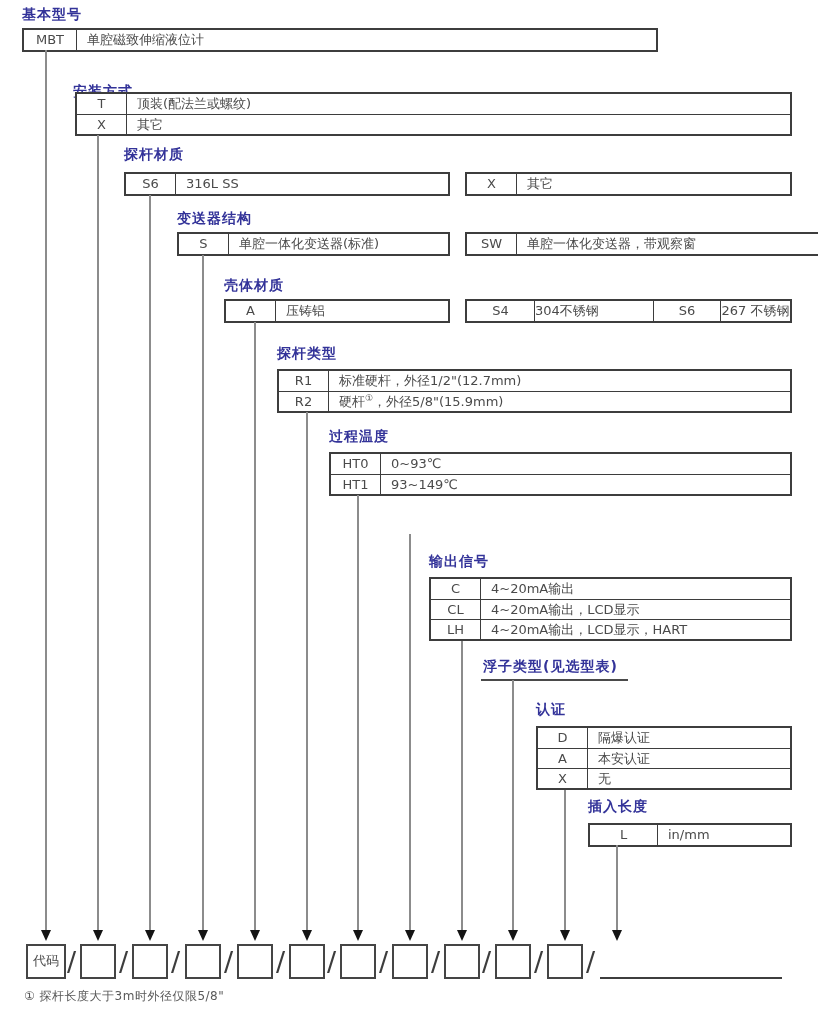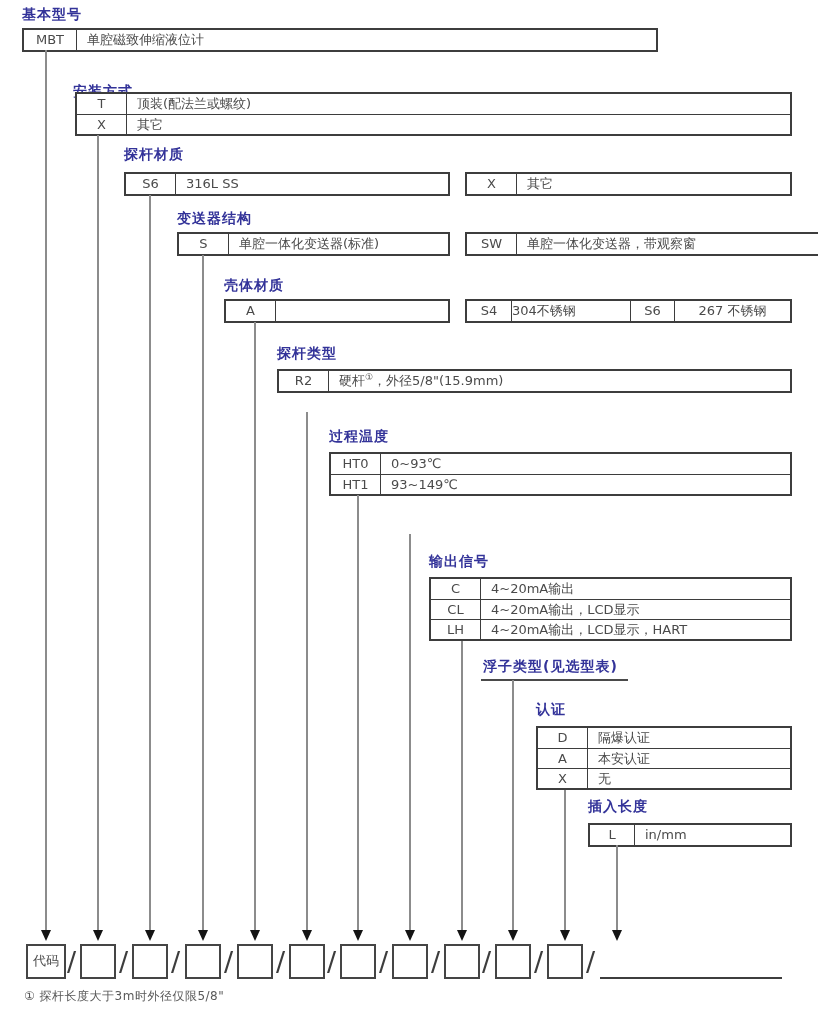--- a/index.html
+++ b/index.html
@@ -7,21 +7,21 @@
   body{font-family:"DejaVu Sans","Liberation Sans",sans-serif}
   #canvas{position:relative;width:818px;height:1013px;background:#fff;overflow:hidden}
   .heading{position:absolute;color:#333399;font-size:14px;font-weight:bold;white-space:nowrap;letter-spacing:1px}
   .heading.u{border-bottom:2px solid #4a4a4a;padding:0 10px 3px 2px}
   .tbl{position:absolute;display:flex;flex-direction:column;border:2px solid #3d3d3d;background:#fff}
   .row{display:flex;height:20px}
   .row + .row{border-top:1px solid #3d3d3d}
   .cell{font-size:13px;color:#4a4a4a;line-height:19px;white-space:nowrap;overflow:hidden}
   .key{flex:none;width:50px;text-align:center;border-right:1px solid #3d3d3d}
   .key.w{width:53px}
-  .key.s{width:45px}
+  .key.s{width:68px}
   .key.mid{border-left:1px solid #3d3d3d}
   .desc{flex:1;padding-left:10px}
   .desc.fixed{flex:none;width:118px;padding-left:0}
   .vline{position:absolute;width:2px;background:#8c8c8c}
   .arrow{position:absolute;width:0;height:0;border-left:5px solid transparent;border-right:5px solid transparent;border-top:11px solid #141414}
   .codebox{position:absolute;top:944px;width:36px;height:35px;border:2px solid #454545;background:#fff;font-size:13px;color:#4a4a4a;text-align:center;line-height:30px}
   .slash{position:absolute;top:946px;font-size:27px;color:#3d3d3d}
   .blank-line{position:absolute;top:977px;height:2px;background:#3d3d3d}
   .footnote{position:absolute;font-size:12px;color:#595959;letter-spacing:.5px}
   sup{font-size:9px;vertical-align:super;line-height:0}
@@ -83,32 +83,37 @@
   <div class="tbl" style="left:465px;top:232px;width:389px">
     <div class="row">
       <div class="cell key">SW</div>
       <div class="cell desc">单腔一体化变送器，带观察窗</div>
     </div>
   </div>
 
   <div class="tbl" style="left:224px;top:299px;width:226px">
     <div class="row">
       <div class="cell key">A</div>
+      <div class="cell desc">压铸铝</div>
     </div>
   </div>
   <div class="tbl" style="left:465px;top:299px;width:327px">
     <div class="row">
       <div class="cell key s">S4</div>
       <div class="cell desc fixed">304不锈钢</div>
       <div class="cell key s mid">S6</div>
       <div class="cell desc" style="text-align:center;padding-left:0">267 不锈钢</div>
     </div>
   </div>
 
   <div class="tbl" style="left:277px;top:369px;width:515px">
+    <div class="row">
+      <div class="cell key">R1</div>
+      <div class="cell desc">标准硬杆，外径1/2"(12.7mm)</div>
+    </div>
     <div class="row">
       <div class="cell key">R2</div>
       <div class="cell desc"><span>硬杆</span><sup>①</sup><span>，外径5/8"(15.9mm)</span></div>
     </div>
   </div>
 
   <div class="tbl" style="left:329px;top:452px;width:463px">
     <div class="row">
       <div class="cell key">HT0</div>
       <div class="cell desc">0~93℃</div>

